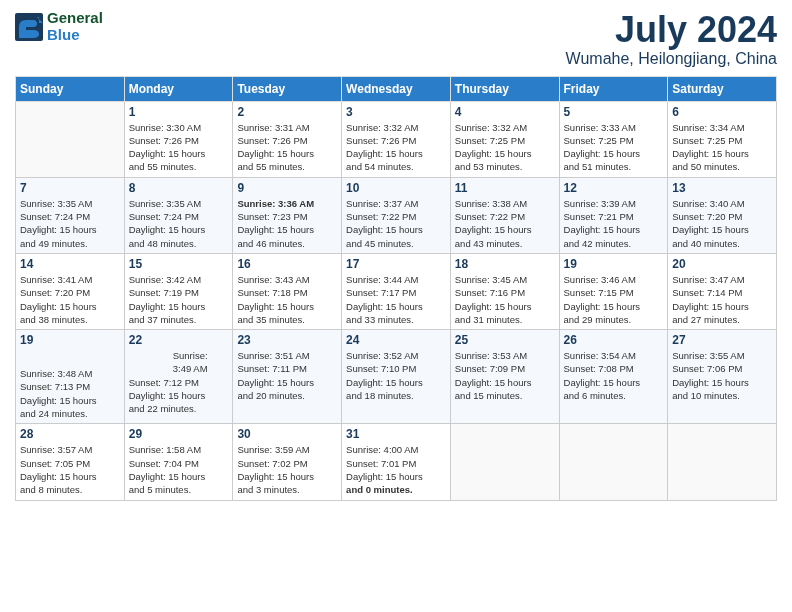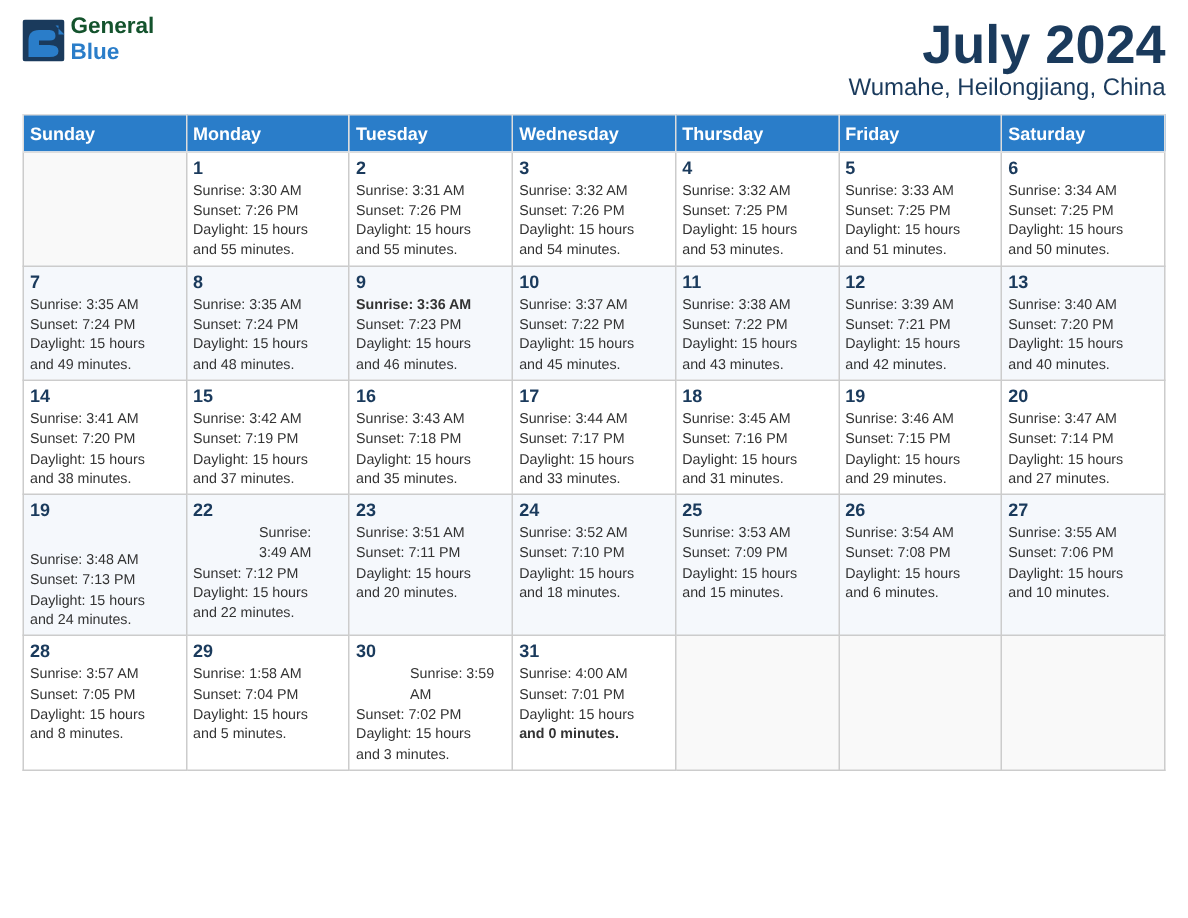--- a/index.html
+++ b/index.html
@@ -318,21 +318,21 @@
         </td>
         <td>
           <span class="day-number">29</span>
           <div style="font-size: 9.5px; line-height: 1.4;">Sunrise: 1:58 AM</div>
           <div style="font-size: 9.5px; line-height: 1.4;">Sunset: 7:04 PM</div>
           <div style="font-size: 9.5px; line-height: 1.4;">Daylight: 15 hours</div>
           <div style="font-size: 9.5px; line-height: 1.4;">and 5 minutes.</div>
         </td>
         <td>
           <span class="day-number">30</span>
-          <div style="font-size: 9.5px; line-height: 1.4; margin-left: 36px;">Sunrise: 3:59 AM</div>
+          <div style="font-size: 9.5px; line-height: 1.4;">Sunrise: 3:59 AM</div>
           <div style="font-size: 9.5px; line-height: 1.4;">Sunset: 7:02 PM</div>
           <div style="font-size: 9.5px; line-height: 1.4;">Daylight: 15 hours</div>
           <div style="font-size: 9.5px; line-height: 1.4;">and 3 minutes.</div>
         </td>
         <td>
           <span class="day-number">31</span>
           <div style="font-size: 9.5px; line-height: 1.4;">Sunrise: 4:00 AM</div>
           <div style="font-size: 9.5px; line-height: 1.4;">Sunset: 7:01 PM</div>
           <div style="font-size: 9.5px; line-height: 1.4;">Daylight: 15 hours</div>
           <div style="font-size: 9.5px; line-height: 1.4; font-weight: bold;">and 0 minutes.</div>

